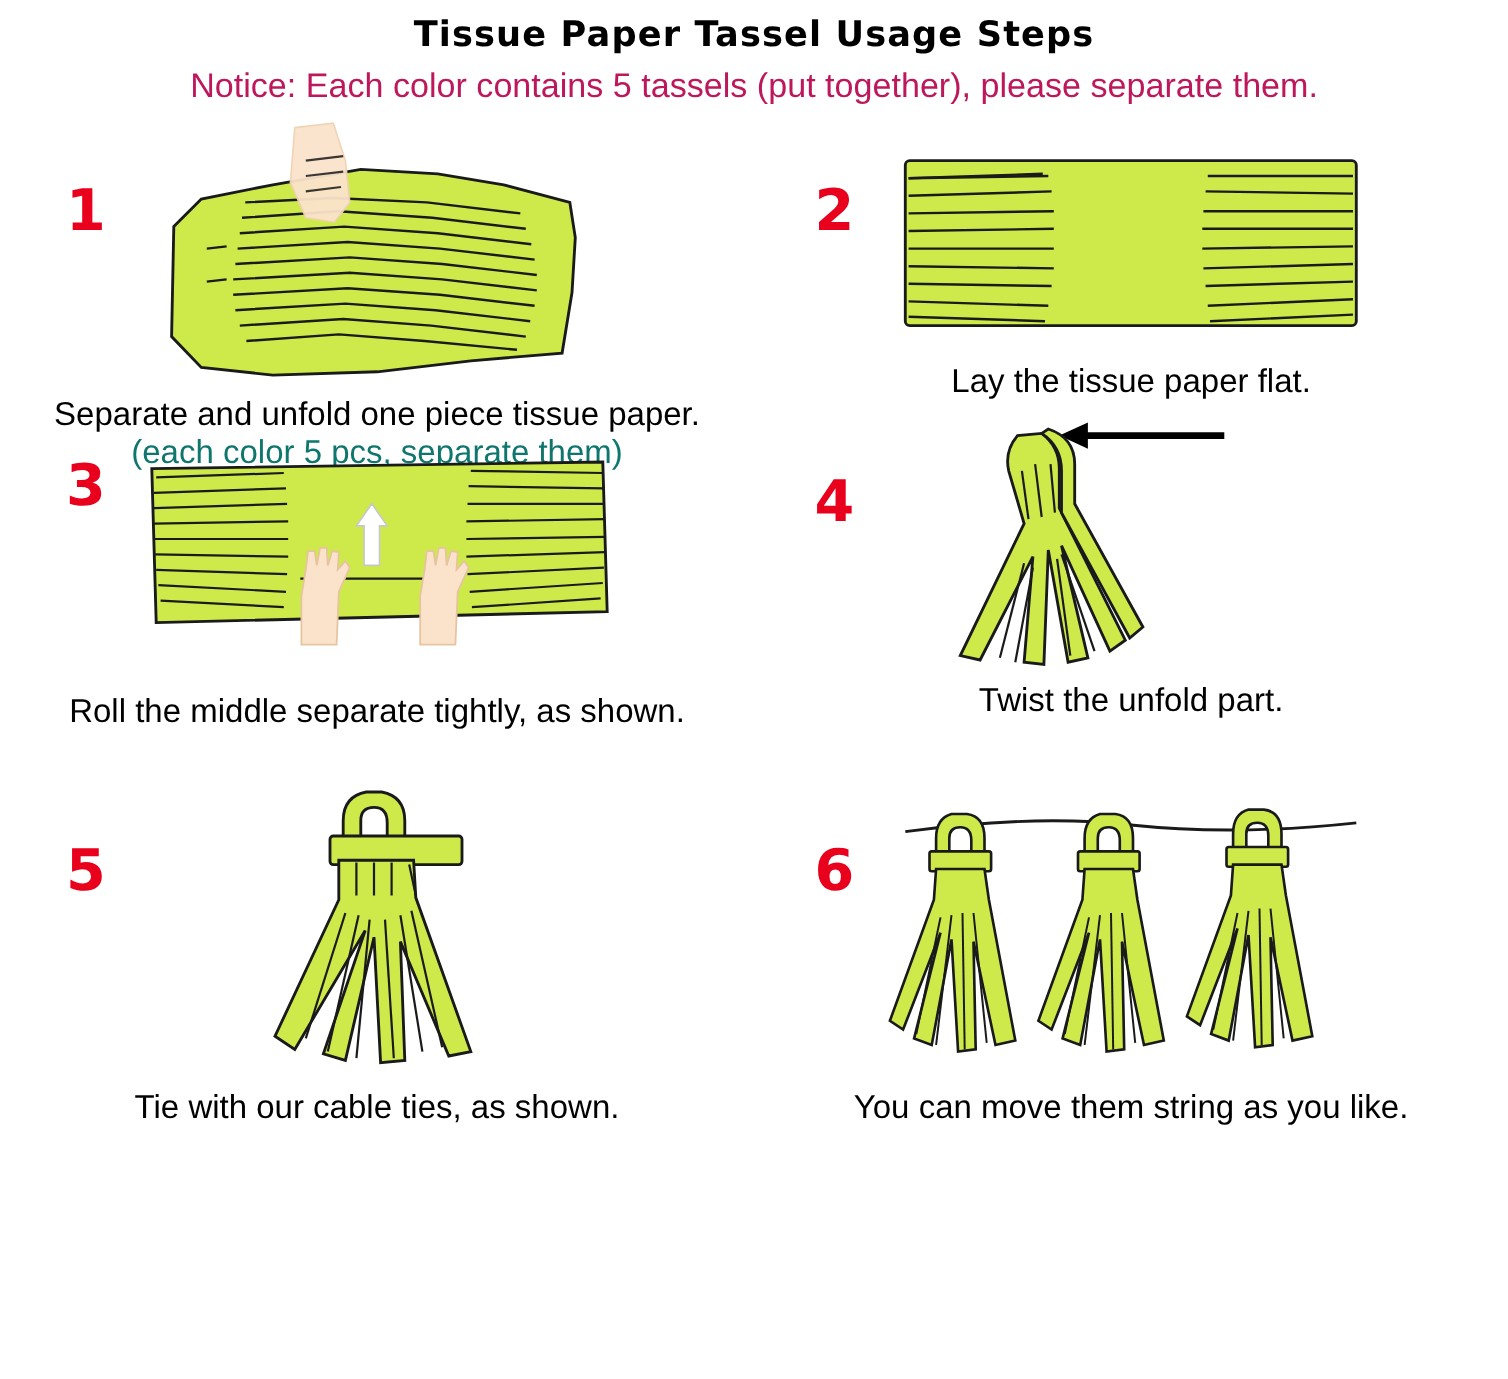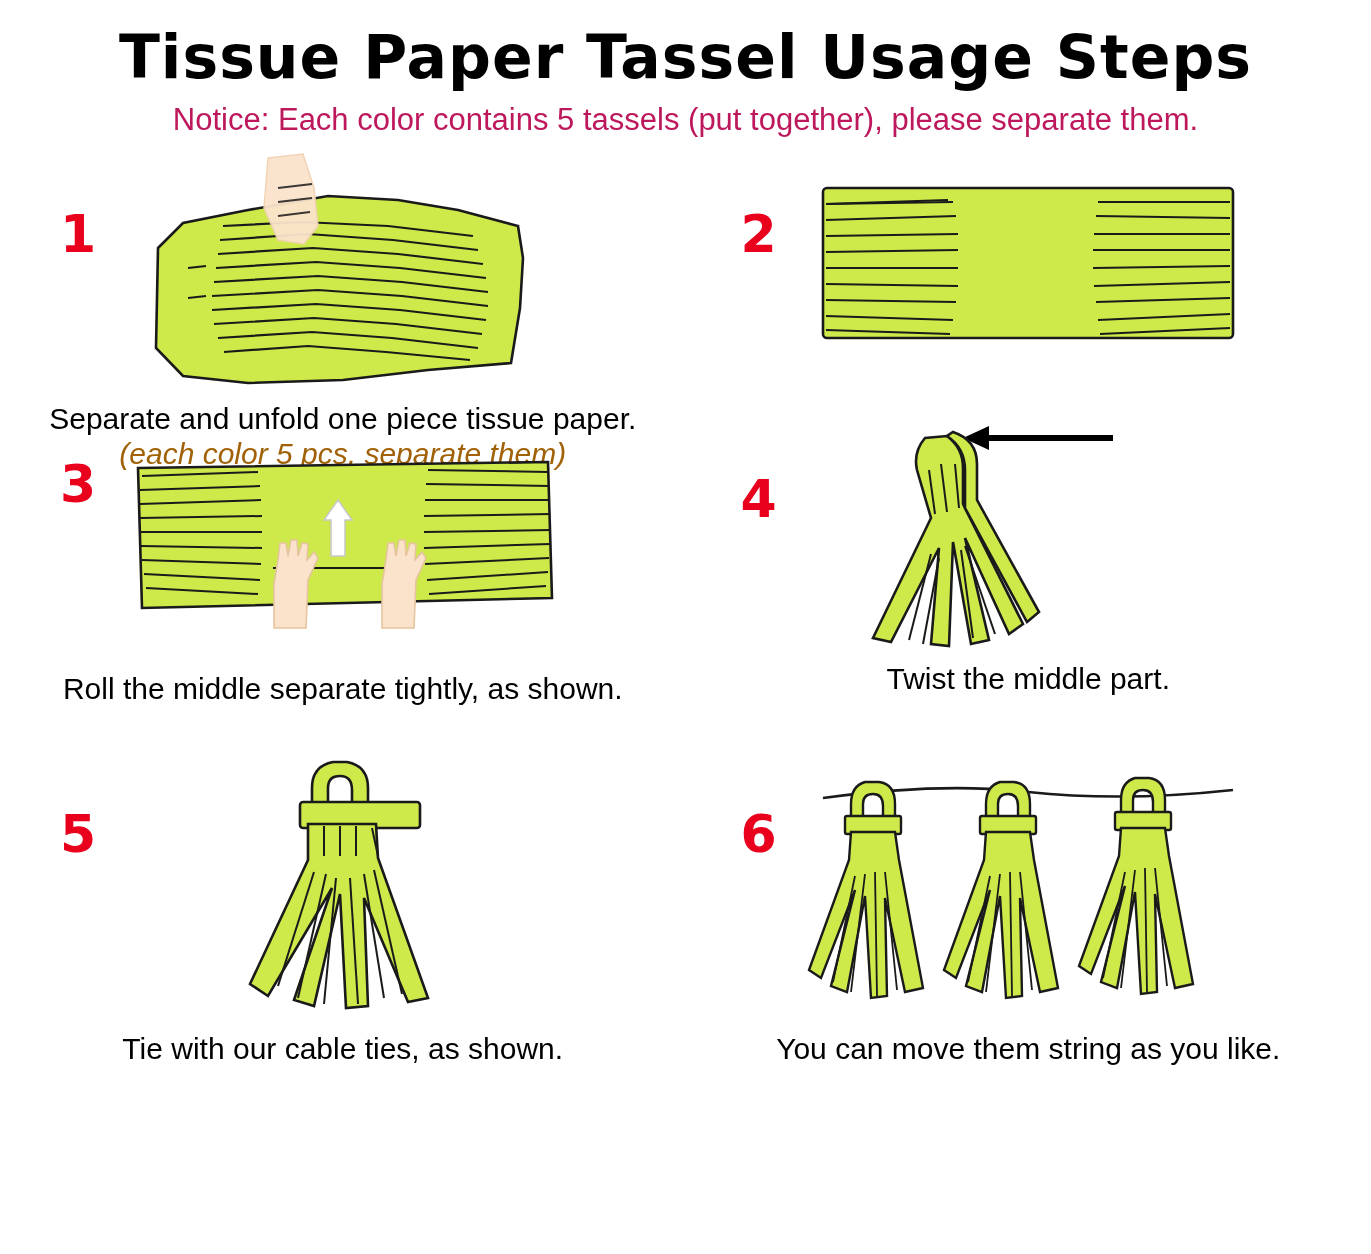--- a/index.html
+++ b/index.html
@@ -15,24 +15,24 @@
     overflow: hidden;
     position: relative;
   }
   .page {
     width: 1371px;
     height: 1254px;
     position: relative;
   }
   .title {
     text-align: center;
-    font-size: 60px;
+    font-size: 32px;
     font-weight: bold;
     letter-spacing: 1px;
-    padding-top: 22px;
+    padding-top: 12px;
     font-family: "DejaVu Sans", sans-serif;
   }
   .notice {
     text-align: center;
     color: #be185d;
     font-size: 31px;
     margin-top: 10px;
     white-space: nowrap;
   }
   .grid {
@@ -51,22 +51,21 @@
     font-weight: bold;
     font-family: "DejaVu Sans", sans-serif;
     line-height: 1;
   }
   .caption {
     text-align: center;
     font-size: 30px;
     line-height: 1.15;
   }
   .caption.red {
-    color: #a16207;
-    font-style: italic;
+    color: #0f766e;
   }
   .art {
     display: block;
     margin: 0 auto;
   }
   
   .r1 { height: 300px; }
   .r2 { height: 300px; }
   .r3 { height: 330px; }
   .cap-wrap { margin-top: 4px; }
@@ -137,20 +136,23 @@
           <path d="M422 50 L288 48"></path>
           <path d="M422 66 L286 66"></path>
           <path d="M422 82 L285 82"></path>
           <path d="M422 98 L285 100"></path>
           <path d="M422 114 L286 118"></path>
           <path d="M422 130 L288 134"></path>
           <path d="M422 146 L290 152"></path>
           <path d="M422 160 L292 166"></path>
         </g>
       </svg>
+      <div class="cap-wrap">
+        <div class="caption">Lay the tissue paper flat.</div>
+      </div>
     </div>
 
     <div class="cell r2">
       <div class="stepnum" style="left:60px; top:10px;">3</div>
       <svg class="art" width="430" height="220" viewBox="0 0 430 220">
         <g stroke="#1a1a1a" stroke-width="2.6" fill="#cdea4a">
           <path d="M10 20 L420 14 L424 150 L14 160 Z"></path>
         </g>
         <g stroke="#1a1a1a" stroke-width="2" fill="none">
           <path d="M14 28 L130 24"></path>
@@ -203,21 +205,21 @@
           <path d="M116 62 L122 106"></path>
           <path d="M128 56 L134 104"></path>
           <path d="M142 56 L146 100"></path>
           <path d="M96 232 L118 146"></path>
           <path d="M110 236 L126 150"></path>
           <path d="M160 230 L148 142"></path>
           <path d="M182 226 L152 138"></path>
         </g>
       </svg>
       <div class="cap-wrap">
-        <div class="caption">Twist the middle part.</div>
+        <div class="caption">Twist the unfold part.</div>
       </div>
     </div>
 
     <div class="cell r3">
       <div class="stepnum" style="left:60px; top:60px;">5</div>
       <svg class="art" width="430" height="280" viewBox="0 0 430 280">
         <g stroke="#1a1a1a" stroke-width="2.6" fill="#cdea4a">
           <path d="M205 14 Q184 18 184 40 L184 58 L200 58 L200 40 Q200 28 212 28 Q224 28 224 42 L224 58 L240 58 L240 40 Q240 18 219 14 Z"></path>
           <rect x="172" y="54" width="120" height="26" rx="3"></rect>
           <path d="M180 76 L248 76 L250 110 L300 250 L280 254 L236 150 L240 258 L218 260 L212 146 L186 258 L166 252 L204 140 L140 248 L122 236 L180 112 Z"></path>

